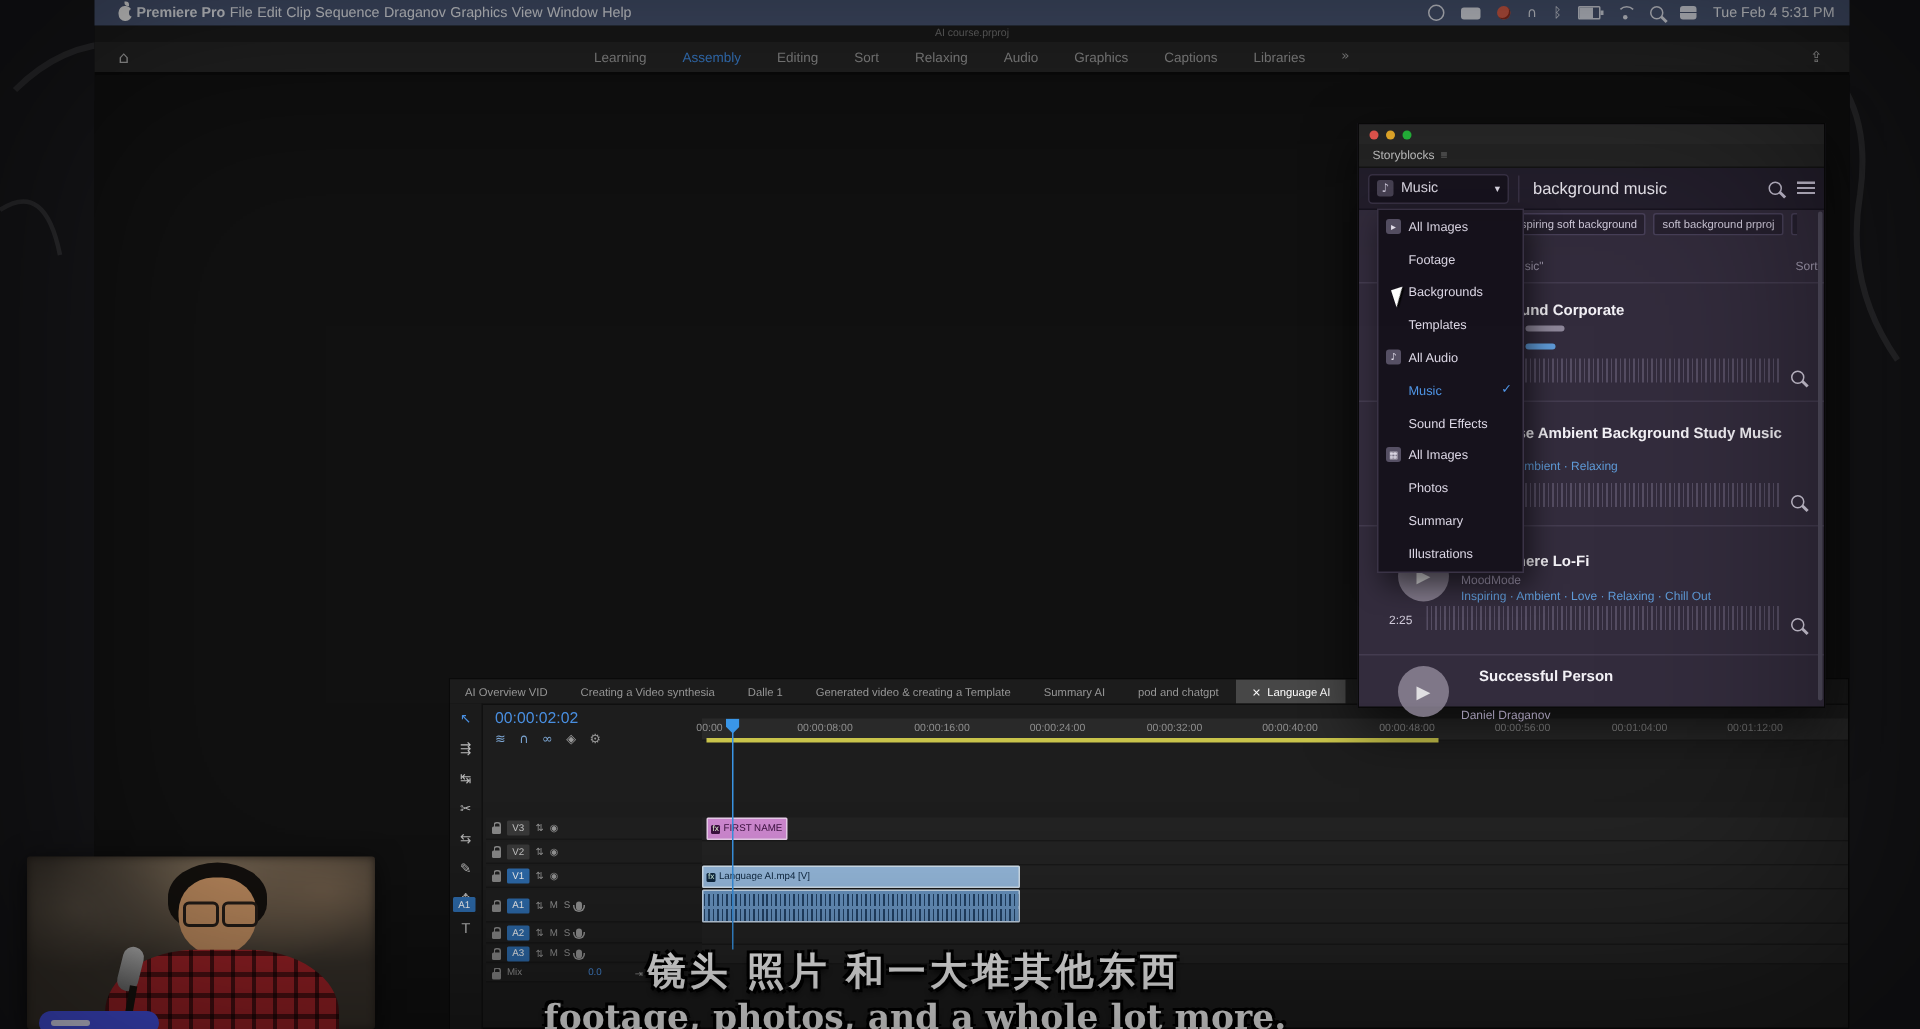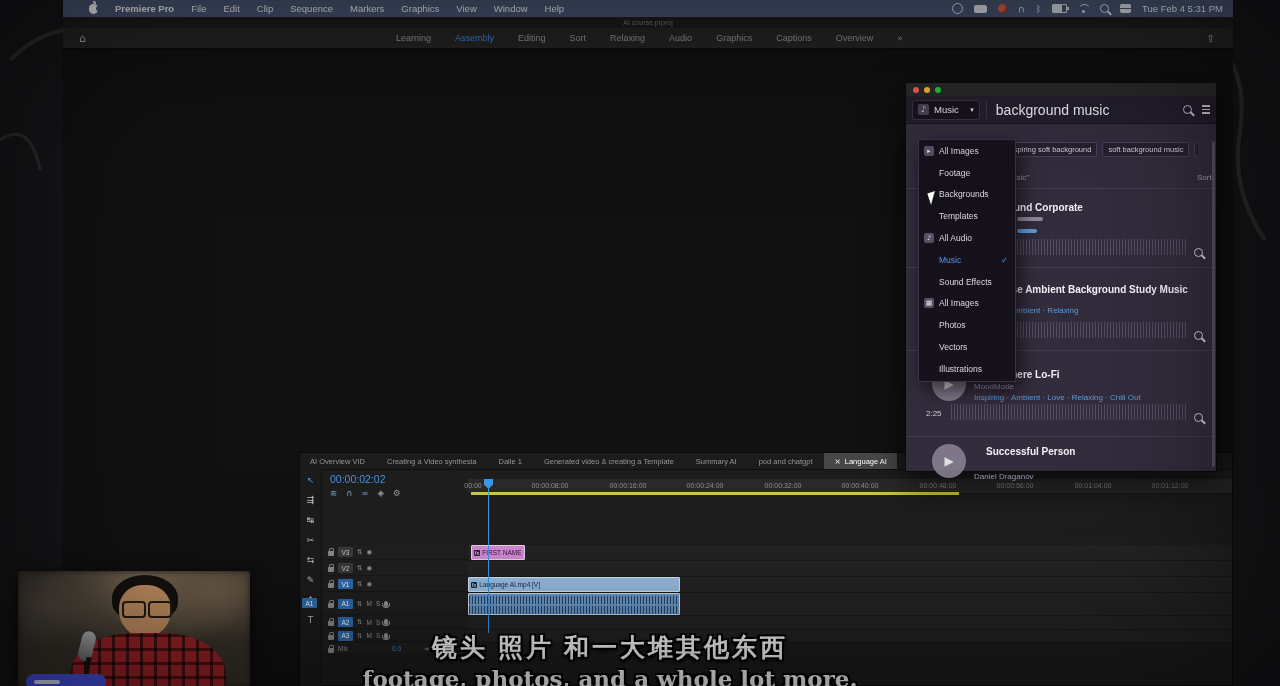--- a/index.html
+++ b/index.html
@@ -5,21 +5,21 @@
   html,body{margin:0;padding:0;background:#0b0b0d}
   .stage{position:relative;width:1280px;height:686px;overflow:hidden;background:#17171a;
          font-family:"Liberation Sans","DejaVu Sans",sans-serif;color:#ccc}
   .abs{position:absolute}
   .g{font-family:"DejaVu Sans",sans-serif}
   .stage::after{content:"";position:absolute;inset:0;pointer-events:none;
     box-shadow:inset 0 0 140px 50px rgba(0,0,0,.5);z-index:40}
   
   .menubar{left:63px;top:0;width:1170px;height:17px;background:#4b5877;display:flex;
     align-items:center;font-size:9.5px;color:#f1f4fa;z-index:3}
-  .menubar .items{display:flex;gap:17px;margin-left:26px;align-items:center}
+  .menubar .items{display:flex;gap:3px;margin-left:16px;align-items:center}
   .apple{width:9px;height:10px;background:#fff;border-radius:45% 45% 48% 48%;position:relative}
   .apple::before{content:"";position:absolute;top:-3px;left:4px;width:3px;height:3px;background:#fff;border-radius:0 70% 0 70%}
   .apple::after{content:"";position:absolute;top:2px;right:-2px;width:4px;height:5px;background:#4b5877;border-radius:50%}
   .appname{font-weight:bold}
   .mb-right{margin-left:auto;display:flex;align-items:center;gap:11px;margin-right:10px}
   .ic-circ{width:9px;height:9px;border:1.5px solid #e6e9f2;border-radius:50%}
   .ic-kbd{width:13px;height:8px;background:#e6e9f2;border-radius:2px}
   .ic-orange{width:9px;height:9px;border-radius:50%;background:#e0614b;box-shadow:inset -1px -1px 0 #8e2f21}
   .ic-batt{width:13px;height:7px;border:1px solid #dfe3ee;border-radius:1px;position:relative;background:linear-gradient(90deg,#dfe3ee 0 70%,transparent 70%)}
   .ic-batt::after{content:"";position:absolute;right:-3px;top:1.5px;width:2px;height:3px;background:#dfe3ee}
@@ -82,21 +82,21 @@
   
   .sb{left:905px;top:82px;width:312px;height:390px;background:#332c3d;z-index:10;
       box-shadow:0 12px 34px rgba(0,0,0,.65);border:1px solid #0a0a0a;box-sizing:border-box}
   .sb-title{height:13px;background:#2b2b2b;display:flex;align-items:center;gap:5px;padding-left:7px}
   .tl-dot{width:6px;height:6px;border-radius:50%}
   .sb-tabs{height:15px;background:#262626;display:flex;align-items:center;font-size:8px;color:#ccc;padding-left:9px;gap:4px;border-bottom:1px solid #141414}
   .sb-tool{height:27px;background:#241f2d;display:flex;align-items:center;padding:0 6px;gap:6px;border-bottom:1px solid #181420}
   .sb-drop{width:82px;height:18px;background:#18141f;border:1px solid #3a3347;border-radius:3px;display:flex;align-items:center;gap:5px;padding:0 5px;font-size:9.5px;color:#e2deea}
   .sb-note{width:11px;height:11px;background:#4a4456;border-radius:2px;color:#cfc9dc;font-size:8px;line-height:11px;text-align:center}
   .sb-search{flex:1;height:18px;display:flex;align-items:center;border-left:1px solid #3a3347;padding-left:7px;gap:4px}
-  .sb-search input{flex:1;background:transparent;border:none;outline:none;color:#efecf4;font-size:14px;font-family:inherit}
+  .sb-search input{flex:1;background:transparent;border:none;outline:none;color:#efecf4;font-size:11px;font-family:inherit}
   .burger{width:12px;height:9px;background:linear-gradient(#cfc9dc 0 1.5px,transparent 1.5px 3.5px,#cfc9dc 3.5px 5px,transparent 5px 7px,#cfc9dc 7px 8.5px,transparent 8.5px)}
   .chips{position:absolute;left:96px;top:59px;display:flex;gap:5px;font-size:7.5px;color:#d3cdde;width:196px;overflow:hidden}
   .chip{border:1px solid #49415a;background:#272130;border-radius:2px;padding:2px 5px;white-space:nowrap}
   .res-head{position:absolute;left:12px;top:90px;font-size:8px;color:#a79fb5;white-space:nowrap}
   .sort{position:absolute;left:291px;top:90px;width:16px;overflow:hidden;font-size:8px;color:#a79fb5}
   .rrow{position:absolute;left:0;width:100%;border-top:1px solid #443c50}
   .play{position:absolute;width:34px;height:34px;border-radius:50%;background:#8d8596;opacity:.85;color:#fff;text-align:center;line-height:34px;font-size:12px}
   .rtitle{position:absolute;font-size:10px;font-weight:bold;color:#f3f1f6;white-space:nowrap}
   .rartist{position:absolute;font-size:8px;color:#9d94ad;white-space:nowrap}
   .rtags{position:absolute;font-size:8px;color:#5f9bd8;white-space:nowrap}
@@ -174,21 +174,21 @@
   </svg>
 
   <div class="abs menubar">
     <div class="items">
       <span class="apple"></span>
       <span class="appname">Premiere Pro</span>
       <span>File</span>
       <span>Edit</span>
       <span>Clip</span>
       <span>Sequence</span>
-      <span>Markers</span>
+      <span>Draganov</span>
       <span>Graphics</span>
       <span>View</span>
       <span>Window</span>
       <span>Help</span>
     </div>
     <div class="mb-right">
       <span class="ic-circ"></span>
       <span class="ic-kbd"></span>
       <span class="ic-orange"></span>
       <span class="g" style="color:#e6e9f2;font-size:9px">∩</span>
@@ -207,21 +207,21 @@
       <span class="home g">⌂</span>
       <div class="ws-tabs">
         <span>Learning</span>
         <span class="ws-active">Assembly</span>
         <span>Editing</span>
         <span>Sort</span>
         <span>Relaxing</span>
         <span>Audio</span>
         <span>Graphics</span>
         <span>Captions</span>
-        <span>Overview</span>
+        <span>Libraries</span>
         <span class="g">»</span>
       </div>
       <span class="share g">⇪</span>
     </div>
   </div>
 
   <div class="panel" style="left:63px;top:67px;width:235px;height:619px">
     <div class="tabrow">
       <span class="tab">t: AI course</span>
       <span class="tab active">
@@ -451,36 +451,40 @@
     <div class="ph-head" style="left:184px;top:26px"></div>
     <div class="ph-line" style="left:188px;top:34px;height:146px"></div>
   </div>
 
   <div class="abs sb">
     <div class="sb-title">
       <span class="tl-dot" style="background:#ff5f57"></span>
       <span class="tl-dot" style="background:#febc2e"></span>
       <span class="tl-dot" style="background:#28c840"></span>
     </div>
+    <div class="sb-tabs">
+      <span>Storyblocks</span>
+      <span class="pmenu">≡</span>
+    </div>
     <div class="sb-tool">
       <div class="sb-drop">
         <span class="sb-note g">♪</span>
         <span>Music</span>
         <span class="g" style="margin-left:auto;font-size:7px">▾</span>
       </div>
       <div class="sb-search">
         <input type="text" value="background music" style="">
         <span class="mag" style="color:#cfc9dc;margin-right:4px"></span>
       </div>
       <span class="burger"></span>
     </div>
 
     <div class="chips">
       <span class="chip">inspiring soft background</span>
-      <span class="chip">soft background music</span>
+      <span class="chip">soft background prproj</span>
       <span class="chip">a</span>
     </div>
     <div class="res-head">Results for "background music"</div>
     <div class="sort">Sort</div>
 
     <div class="rrow" style="top:105px;height:78px">
       <span class="play g" style="left:26px;top:12px">▶</span>
       <span class="rtitle" style="left:68px;top:13px">Background Corporate</span>
       <span class="frag" style="left:111px;top:28px;width:26px;background:#8d8699"></span>
       <span class="frag" style="left:111px;top:40px;width:20px;background:#5f9bd8"></span>
@@ -525,21 +529,21 @@
       <div class="dd-item dd-sel">
         <span>Music</span>
         <span class="dd-chk g">✓</span>
       </div>
       <div class="dd-item">Sound Effects</div>
       <div class="dd-item sect">
         <span class="dd-ico g">▦</span>
         <span>All Images</span>
       </div>
       <div class="dd-item">Photos</div>
-      <div class="dd-item">Vectors</div>
+      <div class="dd-item">Summary</div>
       <div class="dd-item">Illustrations</div>
     </div>
   </div>
 
   <div class="cursor" style="left:929px;top:192px"></div>
 
   <div class="abs cam">
     <div class="cam-bg"></div>
     <div class="cam-hair"></div>
     <div class="cam-face"></div>

